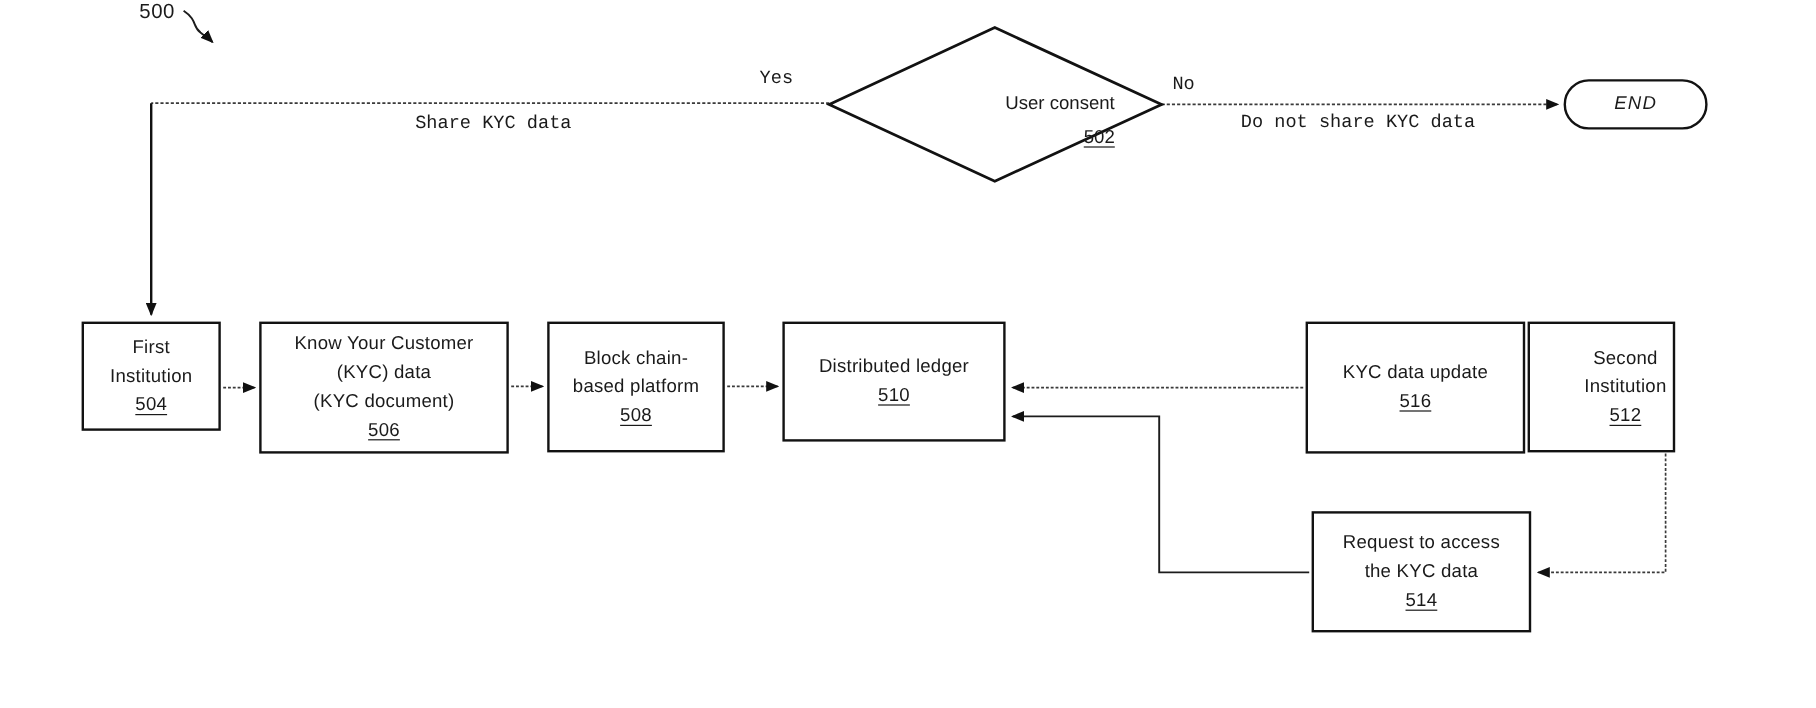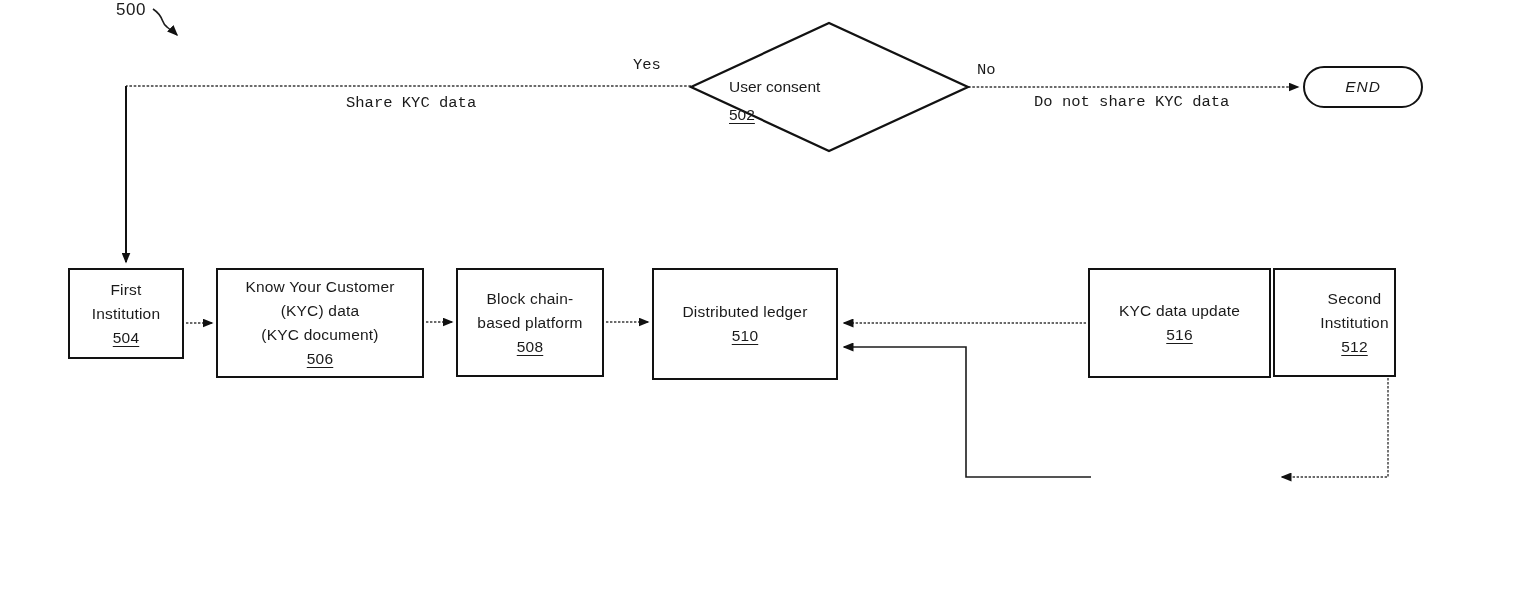--- a/index.html
+++ b/index.html
@@ -42,21 +42,21 @@
     display: flex;
     align-items: center;
     justify-content: center;
     font-size: 15.5px;
     letter-spacing: 1px;
     box-sizing: border-box;
     font-style: italic;
   }
   .decision-text {
     position: absolute;
-    text-align: left;
+    text-align: right;
     font-size: 15.5px;
     line-height: 24px;
   }
   .decision-text .ref { display: inline-block; margin-top: 4px; }
   .edge-label {
     position: absolute;
     font-size: 15.5px;
     white-space: nowrap;
     font-family: Liberation Mono, monospace;
   }
@@ -126,30 +126,35 @@
     <div class="ln">(KYC document)</div>
     <div class="ref">506</div>
   </div>
 
   <div class="node" style="left:440px; top:268px; width:148px; height:109px;">
     <div class="ln">Block chain-</div>
     <div class="ln">based platform</div>
     <div class="ref">508</div>
   </div>
 
-  <div class="node" style="left:636px; top:268px; width:186px; height:112px;">
+  <div class="node" style="left:636px; top:268px; width:186px; height:100px;">
     <div class="ln">Distributed ledger</div>
     <div class="ref">510</div>
   </div>
 
   <div class="node" style="left:1072px; top:268px; width:183px; height:110px;">
     <div class="ln">KYC data update</div>
     <div class="ref">516</div>
   </div>
 
   <div class="node" style="left:1257px; top:268px; width:123px; height:109px;padding-left:40px;">
     <div class="ln">Second</div>
     <div class="ln">Institution</div>
     <div class="ref">512</div>
   </div>
 
+  <div class="node" style="left:1077px; top:426px; width:183px; height:101px;">
+    <div class="ln">Request to access</div>
+    <div class="ln">the KYC data</div>
+    <div class="ref">514</div>
+  </div>
 
 </div>
 
 </body></html>

